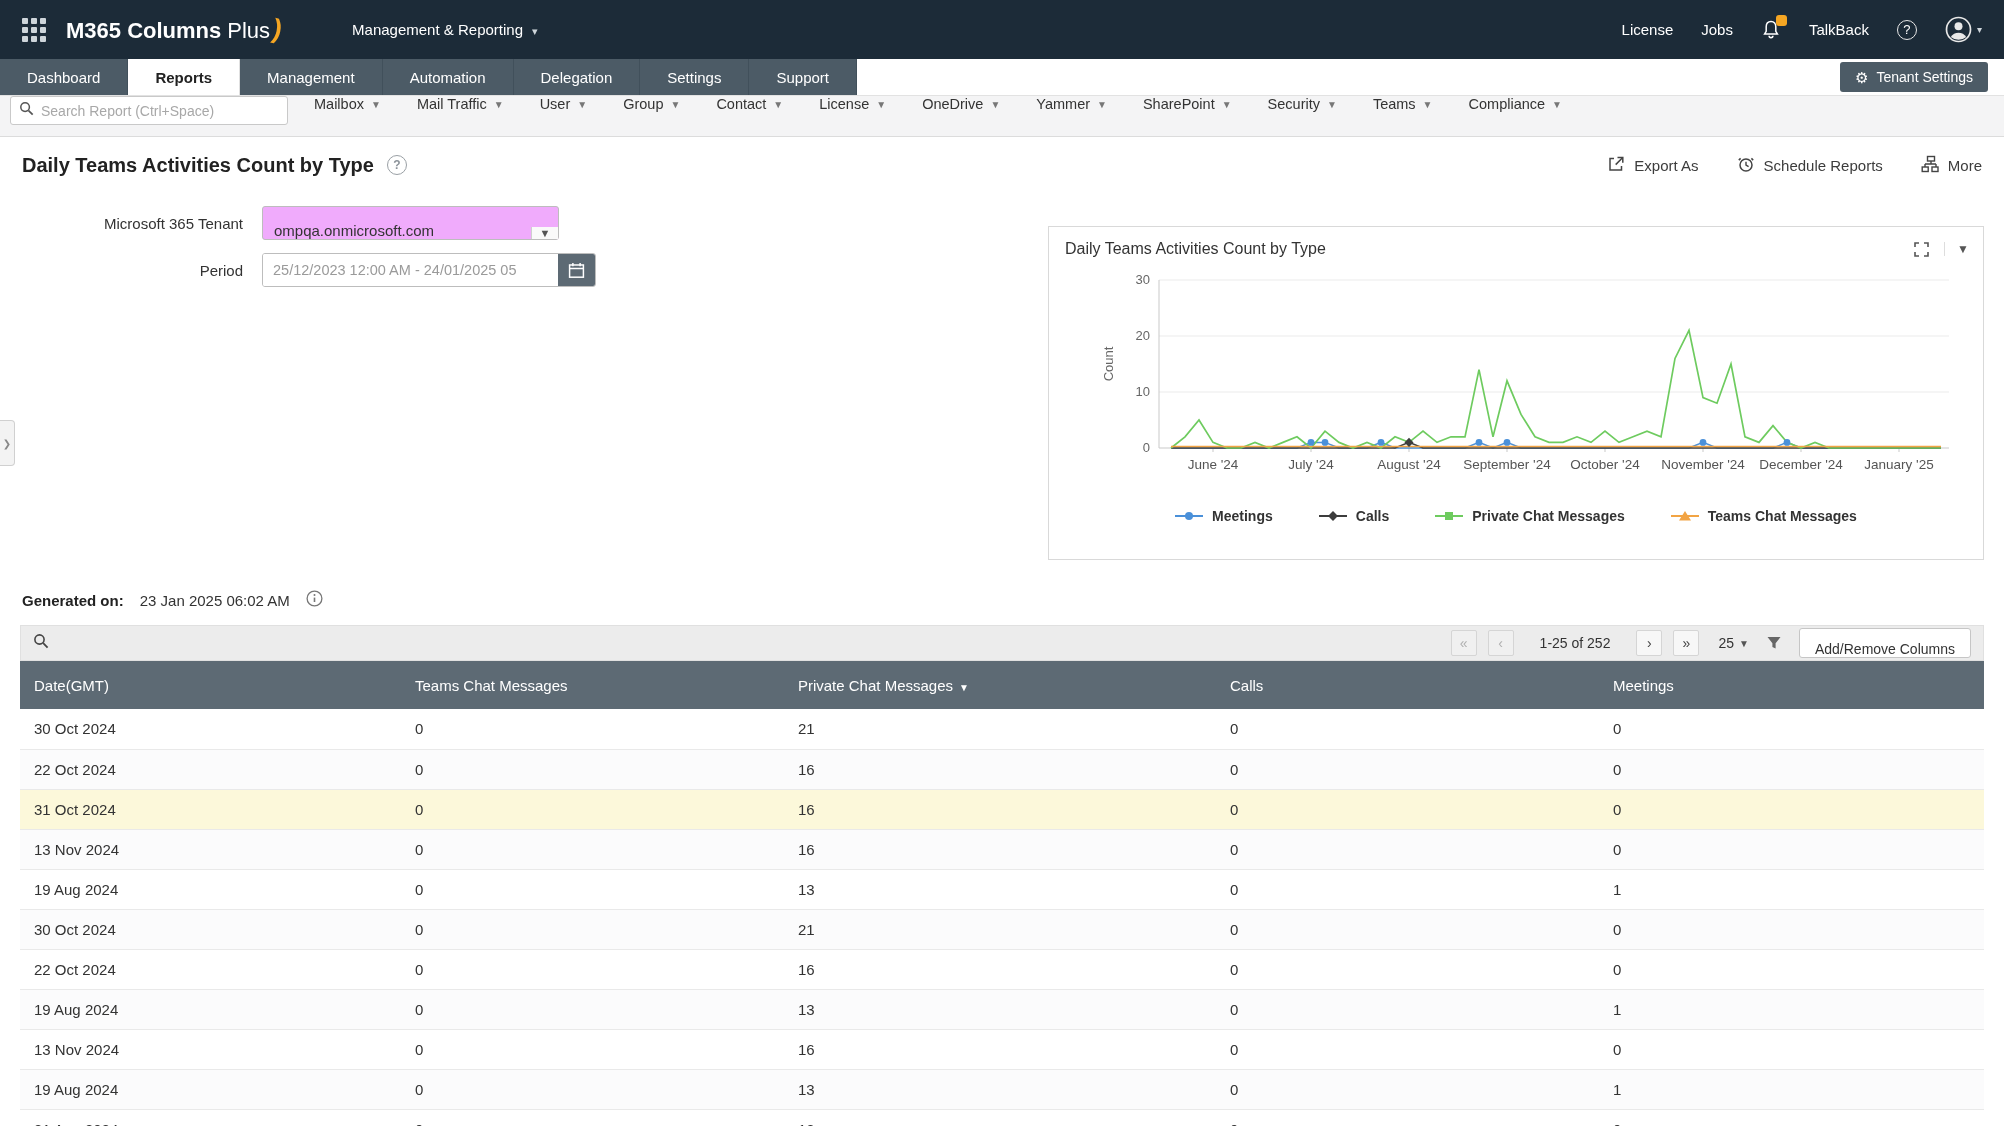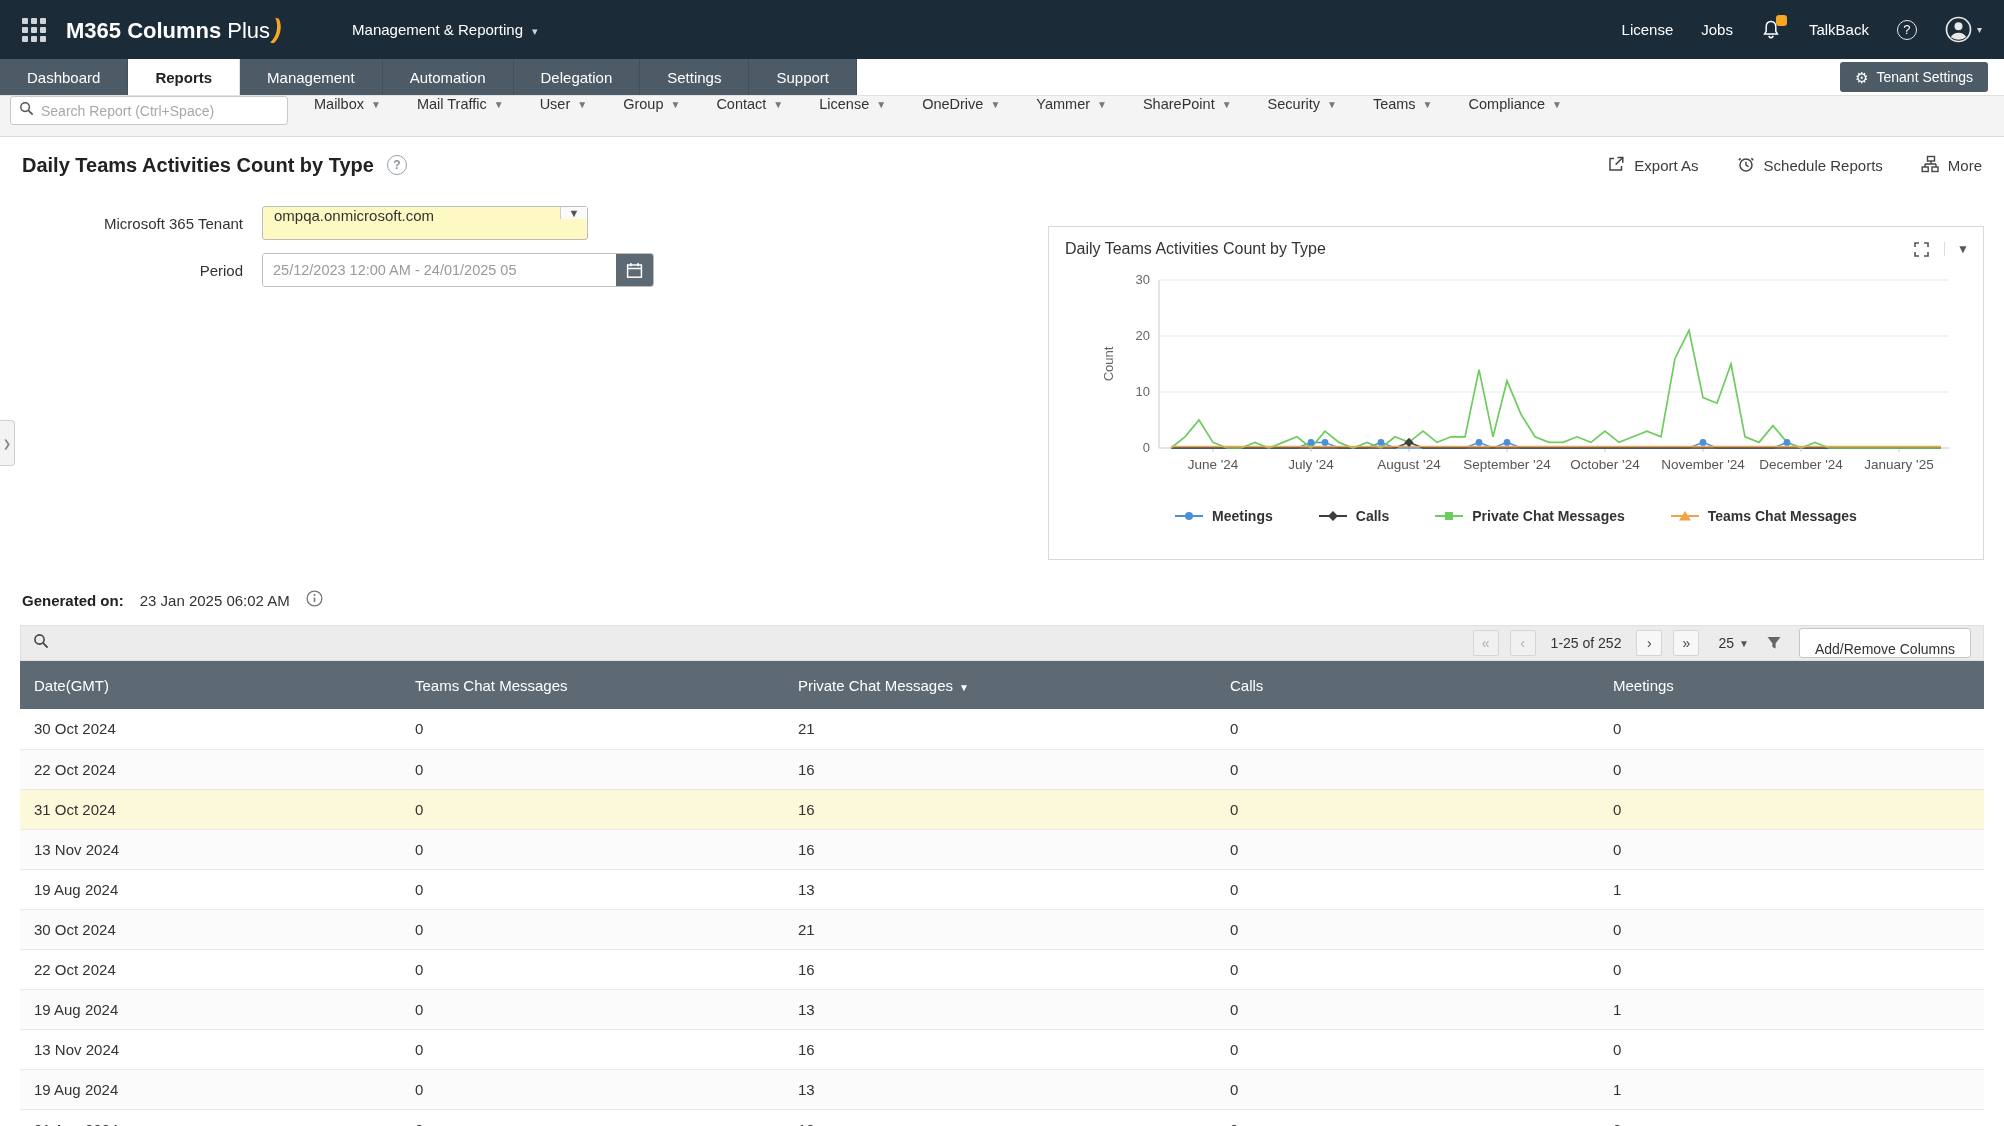--- a/index.html
+++ b/index.html
@@ -45,24 +45,24 @@
 .page-title{font-size:20px;font-weight:bold;color:#222}
 .help-circle{width:20px;height:20px;border:1.6px solid #9aa0a5;color:#8c939a;border-radius:50%;font-size:12px;display:flex;align-items:center;justify-content:center;margin-left:13px;font-weight:bold;cursor:pointer}
 #page-actions{margin-left:auto;display:flex;gap:38px}
 .action{display:flex;align-items:center;gap:9px;font-size:15px;color:#3c3c3c;cursor:pointer;white-space:nowrap}
 
 
 .content{position:relative;height:372px}
 .form-row{display:flex;align-items:center;margin-top:13px}
 .flabel{width:243px;text-align:right;font-size:15px;color:#333;flex:none}
 .fctrl{margin-left:19px}
-.select-box{width:326px;height:34px;border:1px solid #bdbdbd;border-radius:3px;background:#fef9c3;display:flex;align-items:flex-start;cursor:pointer}
+.select-box{width:297px;height:34px;border:1px solid #bdbdbd;border-radius:3px;background:#f0abfc;display:flex;align-items:flex-end;cursor:pointer}
 .select-box .val{flex:1;display:flex;align-items:center;padding:0 11px;font-size:15px;color:#333}
 .sb-caret{width:27px;border-left:1px solid #cfcfcf;display:flex;align-items:center;justify-content:center;color:#555;font-size:11px;background:#fafafa}
-.period-box{width:392px;height:34px;border:1px solid #bdbdbd;border-radius:3px;display:flex;align-items:stretch;background:#fff;overflow:hidden}
+.period-box{width:334px;height:34px;border:1px solid #bdbdbd;border-radius:3px;display:flex;align-items:stretch;background:#fff;overflow:hidden}
 .period-box input{flex:1;border:none;outline:none;padding:0 10px;font-size:14.5px;color:#9a9a9a;font-family:inherit;min-width:0}
 .cal-btn{width:37px;background:#5d6a74;border:none;display:flex;align-items:center;justify-content:center;cursor:pointer;flex:none}
 
 
 .chart-panel{position:absolute;left:1048px;top:20px;width:936px;height:334px;border:1px solid #d9d9d9;background:#fff}
 .cp-head{display:flex;align-items:center;padding:13px 14px 4px 16px}
 .cp-title{font-size:16px;color:#333}
 .cp-tools{margin-left:auto;display:flex;align-items:center;gap:14px}
 .cp-expand{cursor:pointer;display:flex}
 .cp-caret-box{border-left:1px solid #ddd;padding-left:12px;color:#555;font-size:12px;cursor:pointer}
@@ -76,21 +76,21 @@
 .generated{display:flex;align-items:center;gap:16px;padding:0 22px;margin-top:9px;font-size:15px;height:26px}
 .generated .glabel{font-weight:bold;color:#222}
 .generated .gvalue{color:#333}
 
 
 .table-wrap{margin:12px 20px 0}
 .tt{height:36px;background:#ececec;border:1px solid #e0e0e0;display:flex;align-items:center;padding:0 12px}
 .tt-right{margin-left:auto;display:flex;align-items:center;gap:11px;font-size:14px}
 .pg-btn{width:26px;height:26px;display:flex;align-items:center;justify-content:center;border:1px solid #d5d5d5;background:#f7f7f7;border-radius:2px;font-size:14px;color:#444;cursor:pointer}
 .pg-btn.disabled{color:#b0b0b0;cursor:default;background:#f0f0f0}
-.range{margin:0 4px;color:#333}
+.range{margin:0 15px;color:#333}
 .psize{display:flex;align-items:center;gap:5px;cursor:pointer;margin-left:8px}
 .psize .caret{font-size:10px;color:#555}
 .filter-btn{display:flex;align-items:center;cursor:pointer;margin:0 6px}
 .addrem{height:30px;background:#fff;border:1px solid #c6c6c6;border-radius:3px;padding:12px 15px;font-size:14px;color:#333;cursor:pointer;font-family:inherit}
 table{width:100%;border-collapse:collapse;table-layout:fixed}
 thead th{background:#5d6a74;color:#ffffff;font-weight:normal;text-align:left;font-size:15px;height:48px;padding:0 12px;cursor:pointer}
 thead th:first-child{padding-left:14px}
 tbody td{font-size:15px;color:#333;height:40px;padding:0 12px;border-bottom:1px solid #e9e9e9;background:#fff}
 tbody td:first-child{padding-left:14px}
 tbody tr:nth-child(even) td{background:#fbfbfc}

